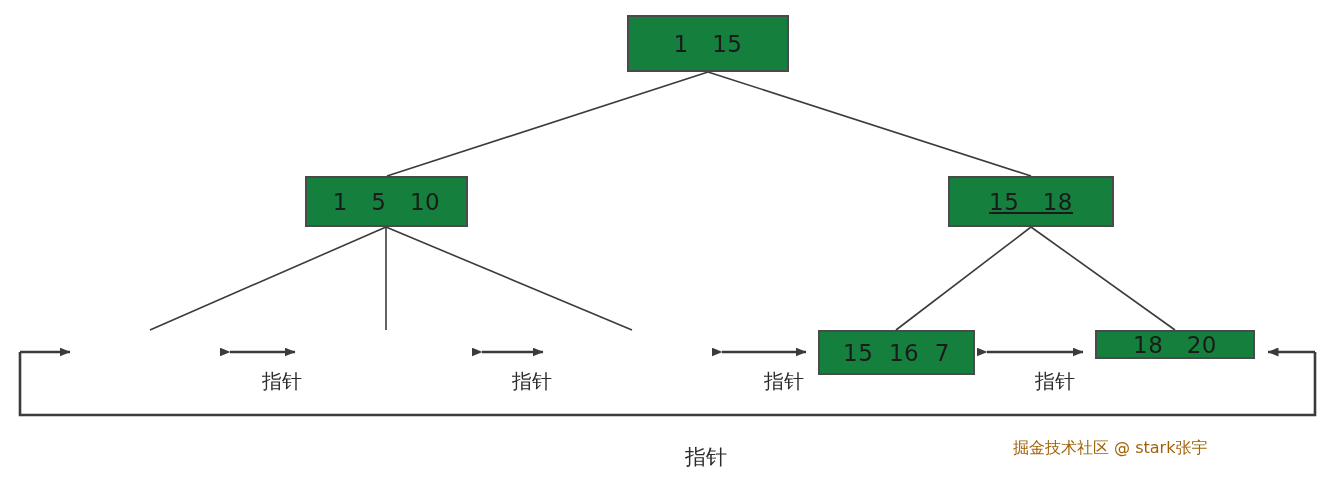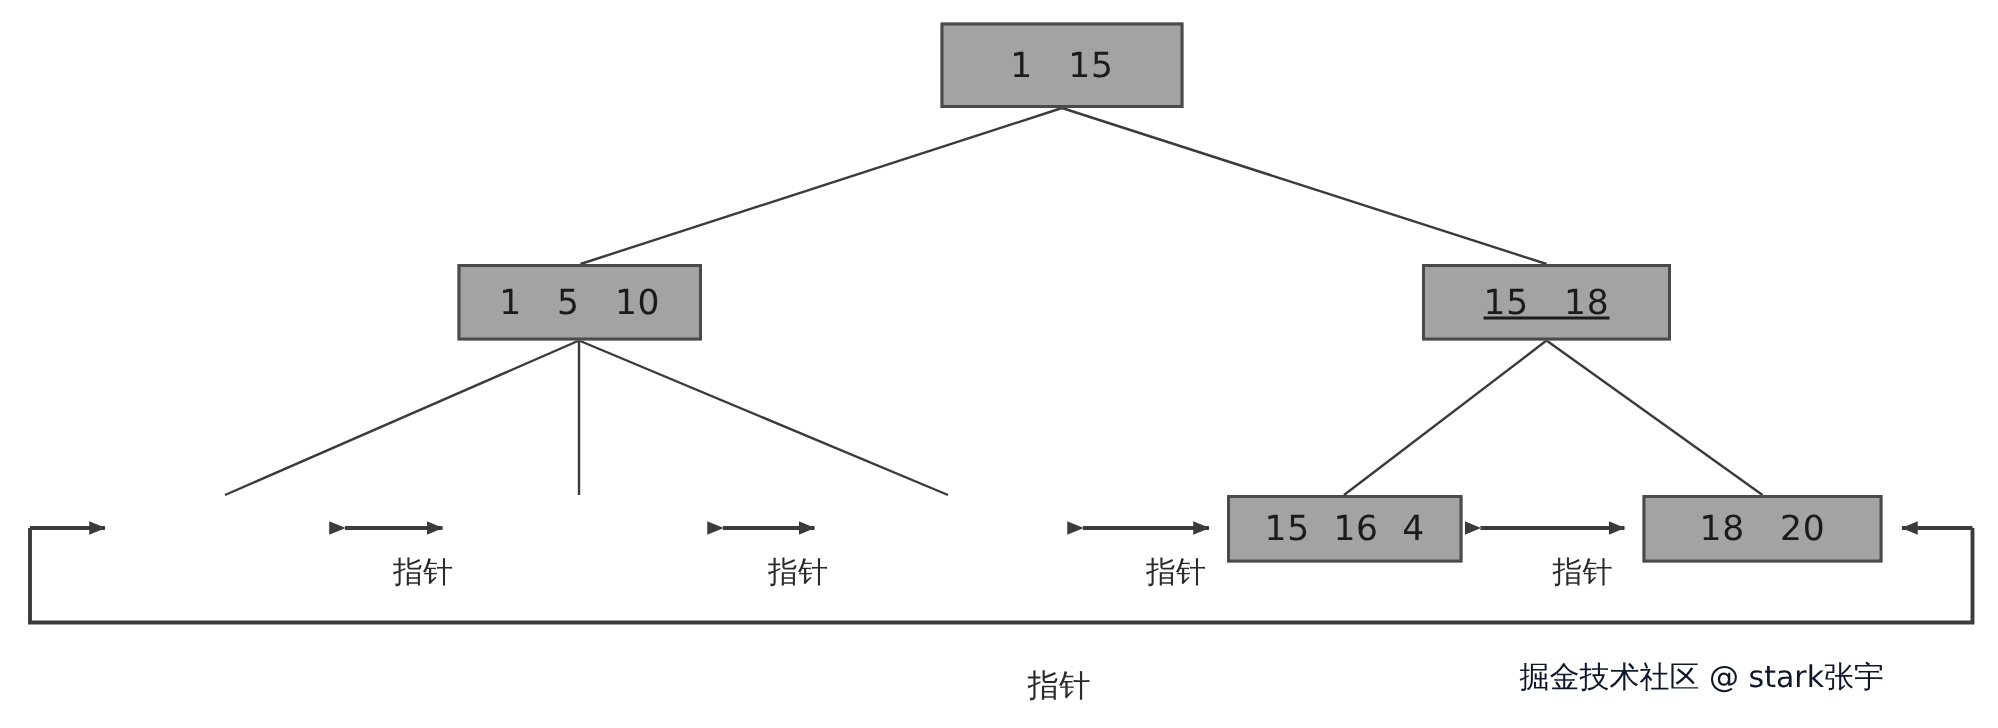--- a/index.html
+++ b/index.html
@@ -20,21 +20,21 @@
   #diagram-svg {
     position: absolute;
     left: 0;
     top: 0;
     width: 1332px;
     height: 485px;
   }
   .node-box {
     position: absolute;
     box-sizing: border-box;
-    background: #a3a3a3;
+    background: #15803d;
     border: 2px solid #4a4a4a;
     display: flex;
     align-items: center;
     justify-content: center;
     color: #1b1b1b;
     font-size: 23px;
     letter-spacing: 0.5px;
     white-space: pre;
     font-family: "DejaVu Sans", "Liberation Sans", sans-serif;
   }
@@ -49,22 +49,22 @@
   .bottom-label {
     position: absolute;
     color: #2b2b2b;
     font-size: 21px;
     text-align: center;
     white-space: nowrap;
     font-family: "DejaVu Sans", "Liberation Sans", sans-serif;
   }
   .watermark {
     position: absolute;
-    color: #0f172a;
-    font-size: 20px;
+    color: #a16207;
+    font-size: 16px;
     white-space: nowrap;
     font-family: "DejaVu Sans", "Liberation Sans", sans-serif;
   }
 </style>
 </head>
 <body>
 
 <div id="canvas">
 
   <svg id="diagram-svg" viewBox="0 0 1332 485" xmlns="http://www.w3.org/2000/svg">
@@ -112,23 +112,23 @@
   </div>
 
   <div class="node-box" style="left:305px; top:176px; width:163px; height:51px;">
     <span>1   5   10</span>
   </div>
   <div class="node-box" style="left:948px; top:176px; width:166px; height:51px;text-decoration:underline;">
     <span>15   18</span>
   </div>
 
   <div class="node-box" style="left:818px; top:330px; width:157px; height:45px;">
-    <span>15  16  4</span>
+    <span>15  16  7</span>
   </div>
-  <div class="node-box" style="left:1095px; top:330px; width:160px; height:45px;">
+  <div class="node-box" style="left:1095px; top:330px; width:160px; height:29px;">
     <span>18   20</span>
   </div>
 
   <div class="ptr-label" style="left:262px; top:368px;">指针</div>
   <div class="ptr-label" style="left:512px; top:368px;">指针</div>
   <div class="ptr-label" style="left:764px; top:368px;">指针</div>
   <div class="ptr-label" style="left:1035px; top:368px;">指针</div>
 
   <div class="bottom-label" style="left:685px; top:443px;">指针</div>
 

